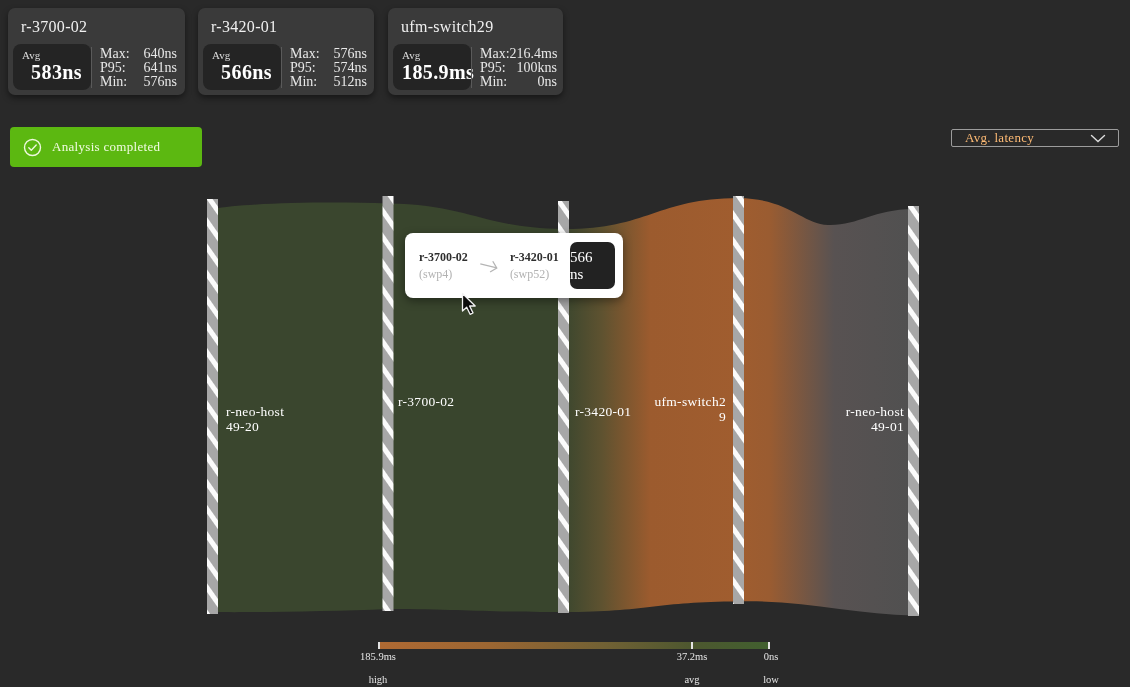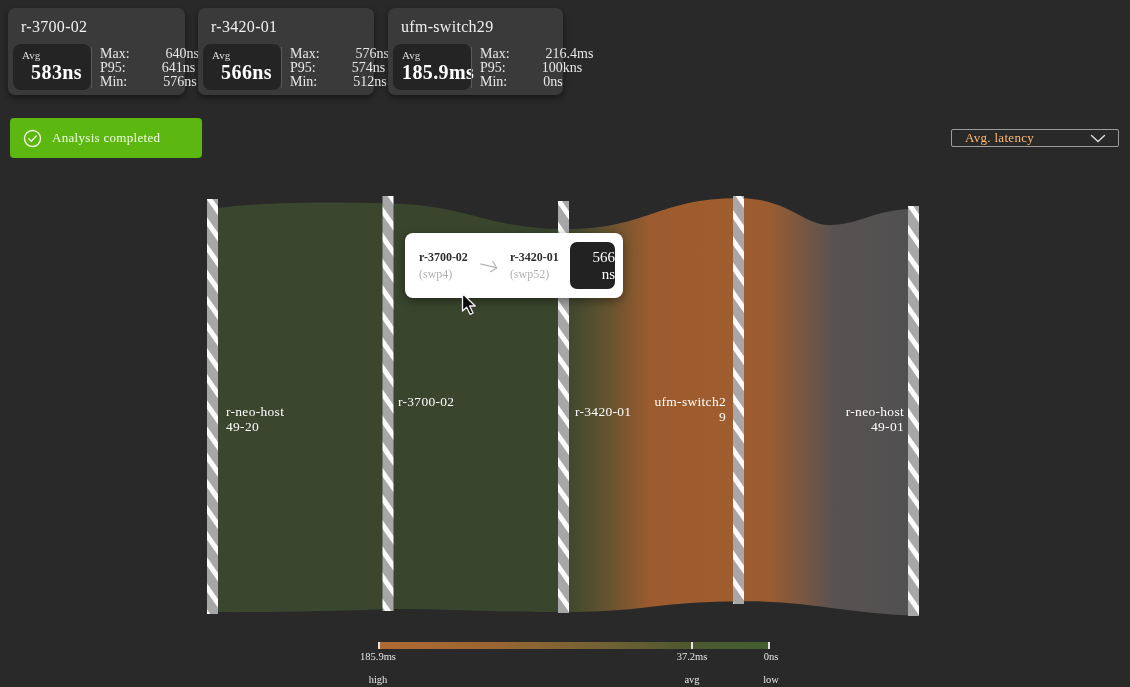--- a/index.html
+++ b/index.html
@@ -18,24 +18,24 @@
   .card1{left:8px;width:177px}
   .card2{left:198px;width:176px}
   .card3{left:388px;width:175px}
   .card-title{padding:10px 12px 4px 13px; font-size:16px; color:#f0f0f0; letter-spacing:.3px;}
   .card-body{position:absolute; left:5px; right:9px; bottom:5px; top:36px; display:flex; align-items:center;}
   .avg-box{background:#242424; border-radius:8px; padding:5px 9px 7px 9px; min-width:78px; align-self:stretch; display:flex; flex-direction:column; justify-content:center;}
   .avg-label{font-size:11px; color:#dcdcdc;}
   .avg-value{font-size:20px; font-weight:bold; color:#fff; letter-spacing:.4px; line-height:1.1; white-space:nowrap;text-align:right;}
   .stats{margin-left:auto; border-left:1px solid #5a5a5a; padding-left:8px; min-width:86px; display:flex; flex-direction:column; gap:1px;}
   .stat-row{display:flex; justify-content:space-between; font-size:14px; line-height:13px; color:#e8e8e8;}
-  .stat-value{text-align:left;margin-left:36px;}
+  .stat-value{text-align:left;}
   
   .banner{
-    position:absolute; left:10px; top:118px; width:192px; height:40px;
+    position:absolute; left:10px; top:127px; width:192px; height:40px;
     background:#5cb811; border-radius:4px;
     display:flex; align-items:center; gap:10px; padding-left:13px;
     font-size:13px; color:#f2fbe4; letter-spacing:.3px;
   }
   
   .dropdown{
     position:absolute; left:951px; top:129px; width:168px; height:18px;
     border:1px solid #9c9c9c; border-radius:2px;
     display:flex; align-items:center; padding:0 12px 0 13px;
     font-size:13px; color:#fdba74; cursor:pointer; letter-spacing:.3px;
@@ -52,21 +52,21 @@
   
   .tooltip{
     position:absolute; left:405px; top:233px; width:218px; height:65px;
     background:#ffffff; border-radius:8px; box-shadow:0 3px 10px rgba(0,0,0,0.4);
     display:flex; align-items:center; gap:9px; padding:0 8px 0 14px;
   }
   .tt-name{font-size:12px; font-weight:bold; color:#2e2e2e; white-space:nowrap;}
   .tt-port{font-size:12px; color:#b2b2b2; margin-top:2px;}
   .tt-badge{
     margin-left:auto; width:45px; height:47px; background:#222222; border-radius:7px;
-    display:flex; flex-direction:column; align-items:flex-end; justify-content:center;
+    display:flex; flex-direction:column; align-items:flex-start; justify-content:center;
     color:#fff; font-size:15px; line-height:17px;
   }
   
   .legend-bar{
     position:absolute; left:378px; top:642px; width:392px; height:7px;
     background:linear-gradient(90deg,#b06a33 0%,#9c6632 28%,#716134 58%,#4d572f 80%,#41602f 100%);
   }
   .tick{position:absolute; top:642px; width:2px; height:7px; background:#e3e3e3;}
   .tick0{left:378px}.tick1{left:691px}.tick2{left:768px}
   .lg{position:absolute; top:651px; width:64px; text-align:center; font-size:10.5px; line-height:11px; color:#e6e6e6;}

